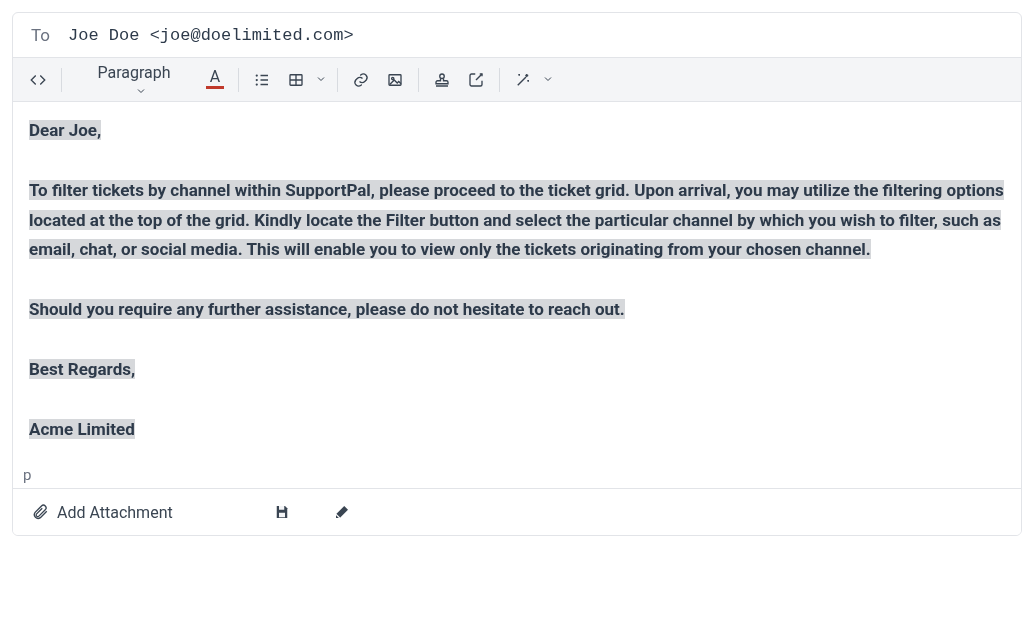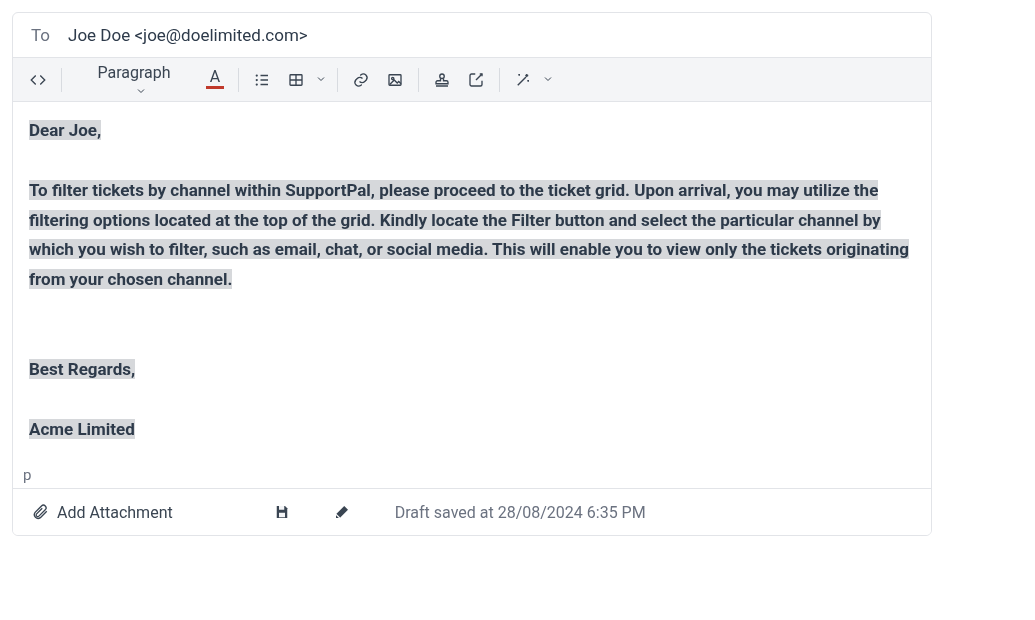--- a/index.html
+++ b/index.html
@@ -8,36 +8,37 @@
     padding: 12px;
     font-family: -apple-system, BlinkMacSystemFont, "Segoe UI", Roboto, Arial, sans-serif;
     font-size: 16px;
     background: #fff;
     color: #333;
   }
   .composer {
     border: 1px solid #e2e4e8;
     border-radius: 6px;
     overflow: hidden;
-    width: 920px;
+    width: 1010px;
   }
   .to-row {
     display: flex;
     align-items: center;
     padding: 12px 18px;
     border-bottom: 1px solid #e2e4e8;
   }
   .to-label {
     color: #6b7280;
     font-size: 17px;
     margin-right: 18px;
   }
   .to-value {
     color: #2d3a4a;
     font-size: 17px;
+    font-family: Liberation Mono, monospace;
   }
   .toolbar {
     display: flex;
     align-items: center;
     background: #f4f5f7;
     border-bottom: 1px solid #e2e4e8;
     padding: 4px 8px;
     height: 44px;
   }
   .tb-btn {
@@ -235,20 +236,21 @@
           </svg></span>
     </div>
 
   </div>
 
   <div class="editor">
     <p><span class="hl">Dear Joe,</span></p>
     <div class="gap"></div>
     <p><span class="hl">To filter tickets by channel within SupportPal, please proceed to the ticket grid. Upon arrival, you may utilize the filtering options located at the top of the grid. Kindly locate the Filter button and select the particular channel by which you wish to filter, such as email, chat, or social media. This will enable you to view only the tickets originating from your chosen channel.</span></p>
     <div class="gap"></div>
+    <p><span class="hl">Should you require any further assistance, please do not hesitate to reach out.</span></p>
     <div class="gap"></div>
     <p><span class="hl">Best Regards,</span></p>
     <div class="gap"></div>
     <p><span class="hl bold">Acme Limited</span></p>
   </div>
 
   <div class="path-bar">p</div>
 
   <div class="footer">
     <div class="attach">
@@ -264,16 +266,15 @@
         <rect x="8" y="4" width="7" height="5" fill="#f4f5f7"></rect>
         <rect x="8" y="13" width="8" height="6" fill="#f4f5f7"></rect>
       </svg>
     </div>
     <div class="footer-btn">
       <svg viewBox="0 0 24 24">
         <path d="M15 4l5 5-11 11H4v-5z" fill="#3a4552"></path>
         <path d="M4 15l5 5" stroke="#fff" stroke-width="1.5"></path>
       </svg>
     </div>
-    <span class="draft-status">Draft saved at 28/08/2024 6:35 PM</span>
   </div>
 
 </div>
 
 </body></html>

